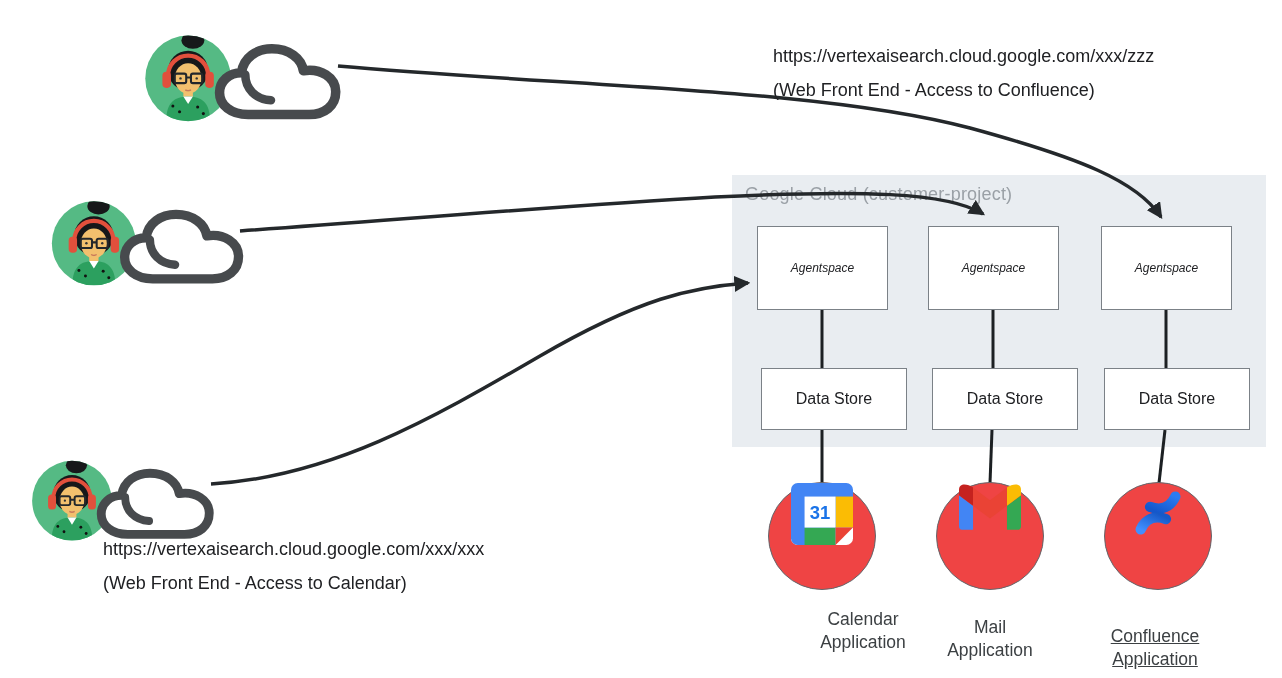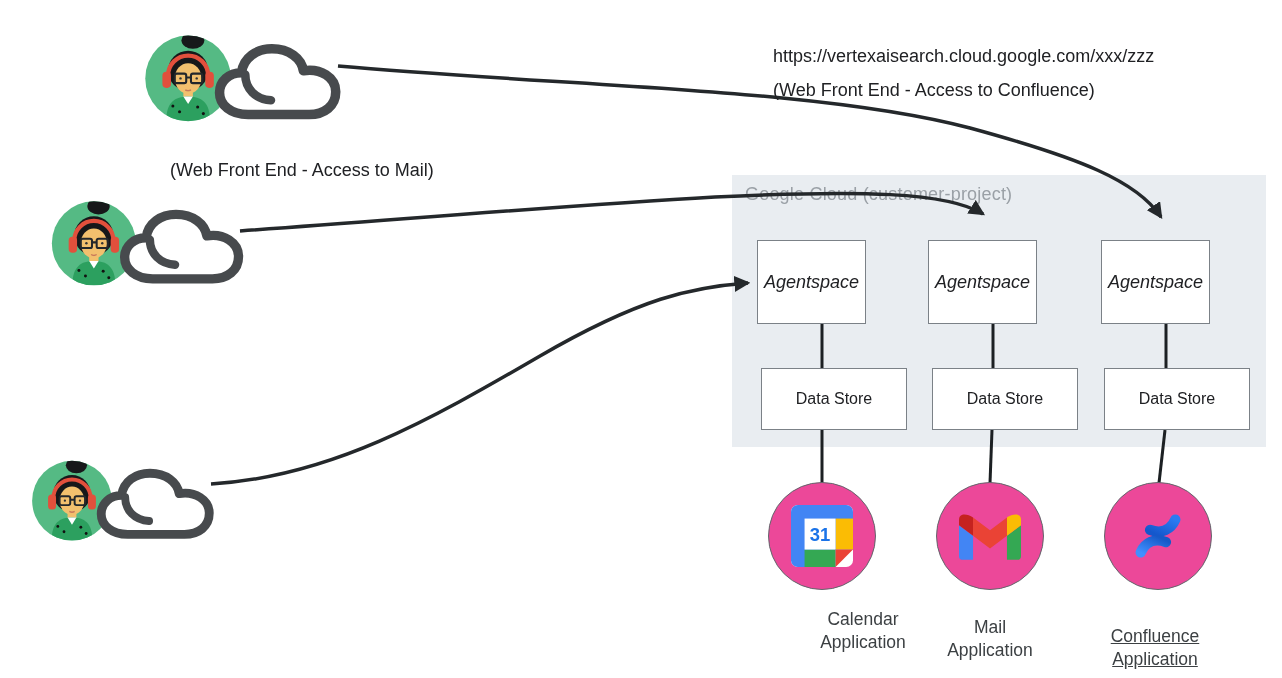--- a/index.html
+++ b/index.html
@@ -13,28 +13,28 @@
     background:#e9edf1;
   }
   .panel-label{
     position:absolute;left:745px;top:184px;font-size:18px;color:#9aa0a6;
     letter-spacing:.2px;white-space:nowrap;
   }
   .box{
     position:absolute;background:#ffffff;border:1.5px solid #7b8187;
     display:flex;align-items:center;justify-content:center;box-sizing:border-box;
   }
-  .agent{width:109px;height:84px;top:240px;font-size:18px;font-style:italic;}
+  .agent{width:131px;height:84px;top:226px;font-size:12px;font-style:italic;}
   .store{width:146px;height:62px;top:368px;font-size:16px;}
   .a1{left:757px;} .a2{left:928px;} .a3{left:1101px;}
   .d1{left:761px;} .d2{left:932px;} .d3{left:1104px;}
   .circle{
     position:absolute;top:482px;width:108px;height:108px;border-radius:50%;
-    background:#ec4899;border:1.5px solid #62676c;box-sizing:border-box;
-    display:flex;align-items:center;justify-content:center;
+    background:#ef4444;border:1.5px solid #62676c;box-sizing:border-box;
+    display:flex;justify-content:center;
   }
   .c1{left:768px;} .c2{left:936px;} .c3{left:1104px;}
   .applabel{
     position:absolute;width:150px;text-align:center;font-size:17.5px;
     line-height:23px;color:#3c4043;
   }
   .l1{left:788px;top:608px;} .l2{left:915px;top:616px;} .l3{left:1080px;top:625px;text-decoration:underline;}
   .urltext{
     position:absolute;width:470px;font-size:18px;
     line-height:34px;color:#202124;
@@ -181,21 +181,24 @@
         <path d="M107 51 C107 66 118 77 134 78" fill="none" stroke="#474a4d" stroke-width="9" stroke-linecap="round"></path>
       </g>
     </svg>
   </div>
 
   <div class="urltext t1">
     <div>https://vertexaisearch.cloud.google.com/xxx/zzz</div>
     <div>(Web Front End - Access to Confluence)</div>
   </div>
   <div class="urltext t2">
-    <div>(Web Front End - Access to Mail)</div>
+  </div>
+  <div class="urltext t3">
+    <div>https://vertexaisearch.cloud.google.com/xxx/xxx</div>
+    <div>(Web Front End - Access to Calendar)</div>
   </div>
 
   <div class="box agent a1">
     <span>Agentspace</span>
   </div>
   <div class="box agent a2">
     <span>Agentspace</span>
   </div>
   <div class="box agent a3">
     <span>Agentspace</span>

